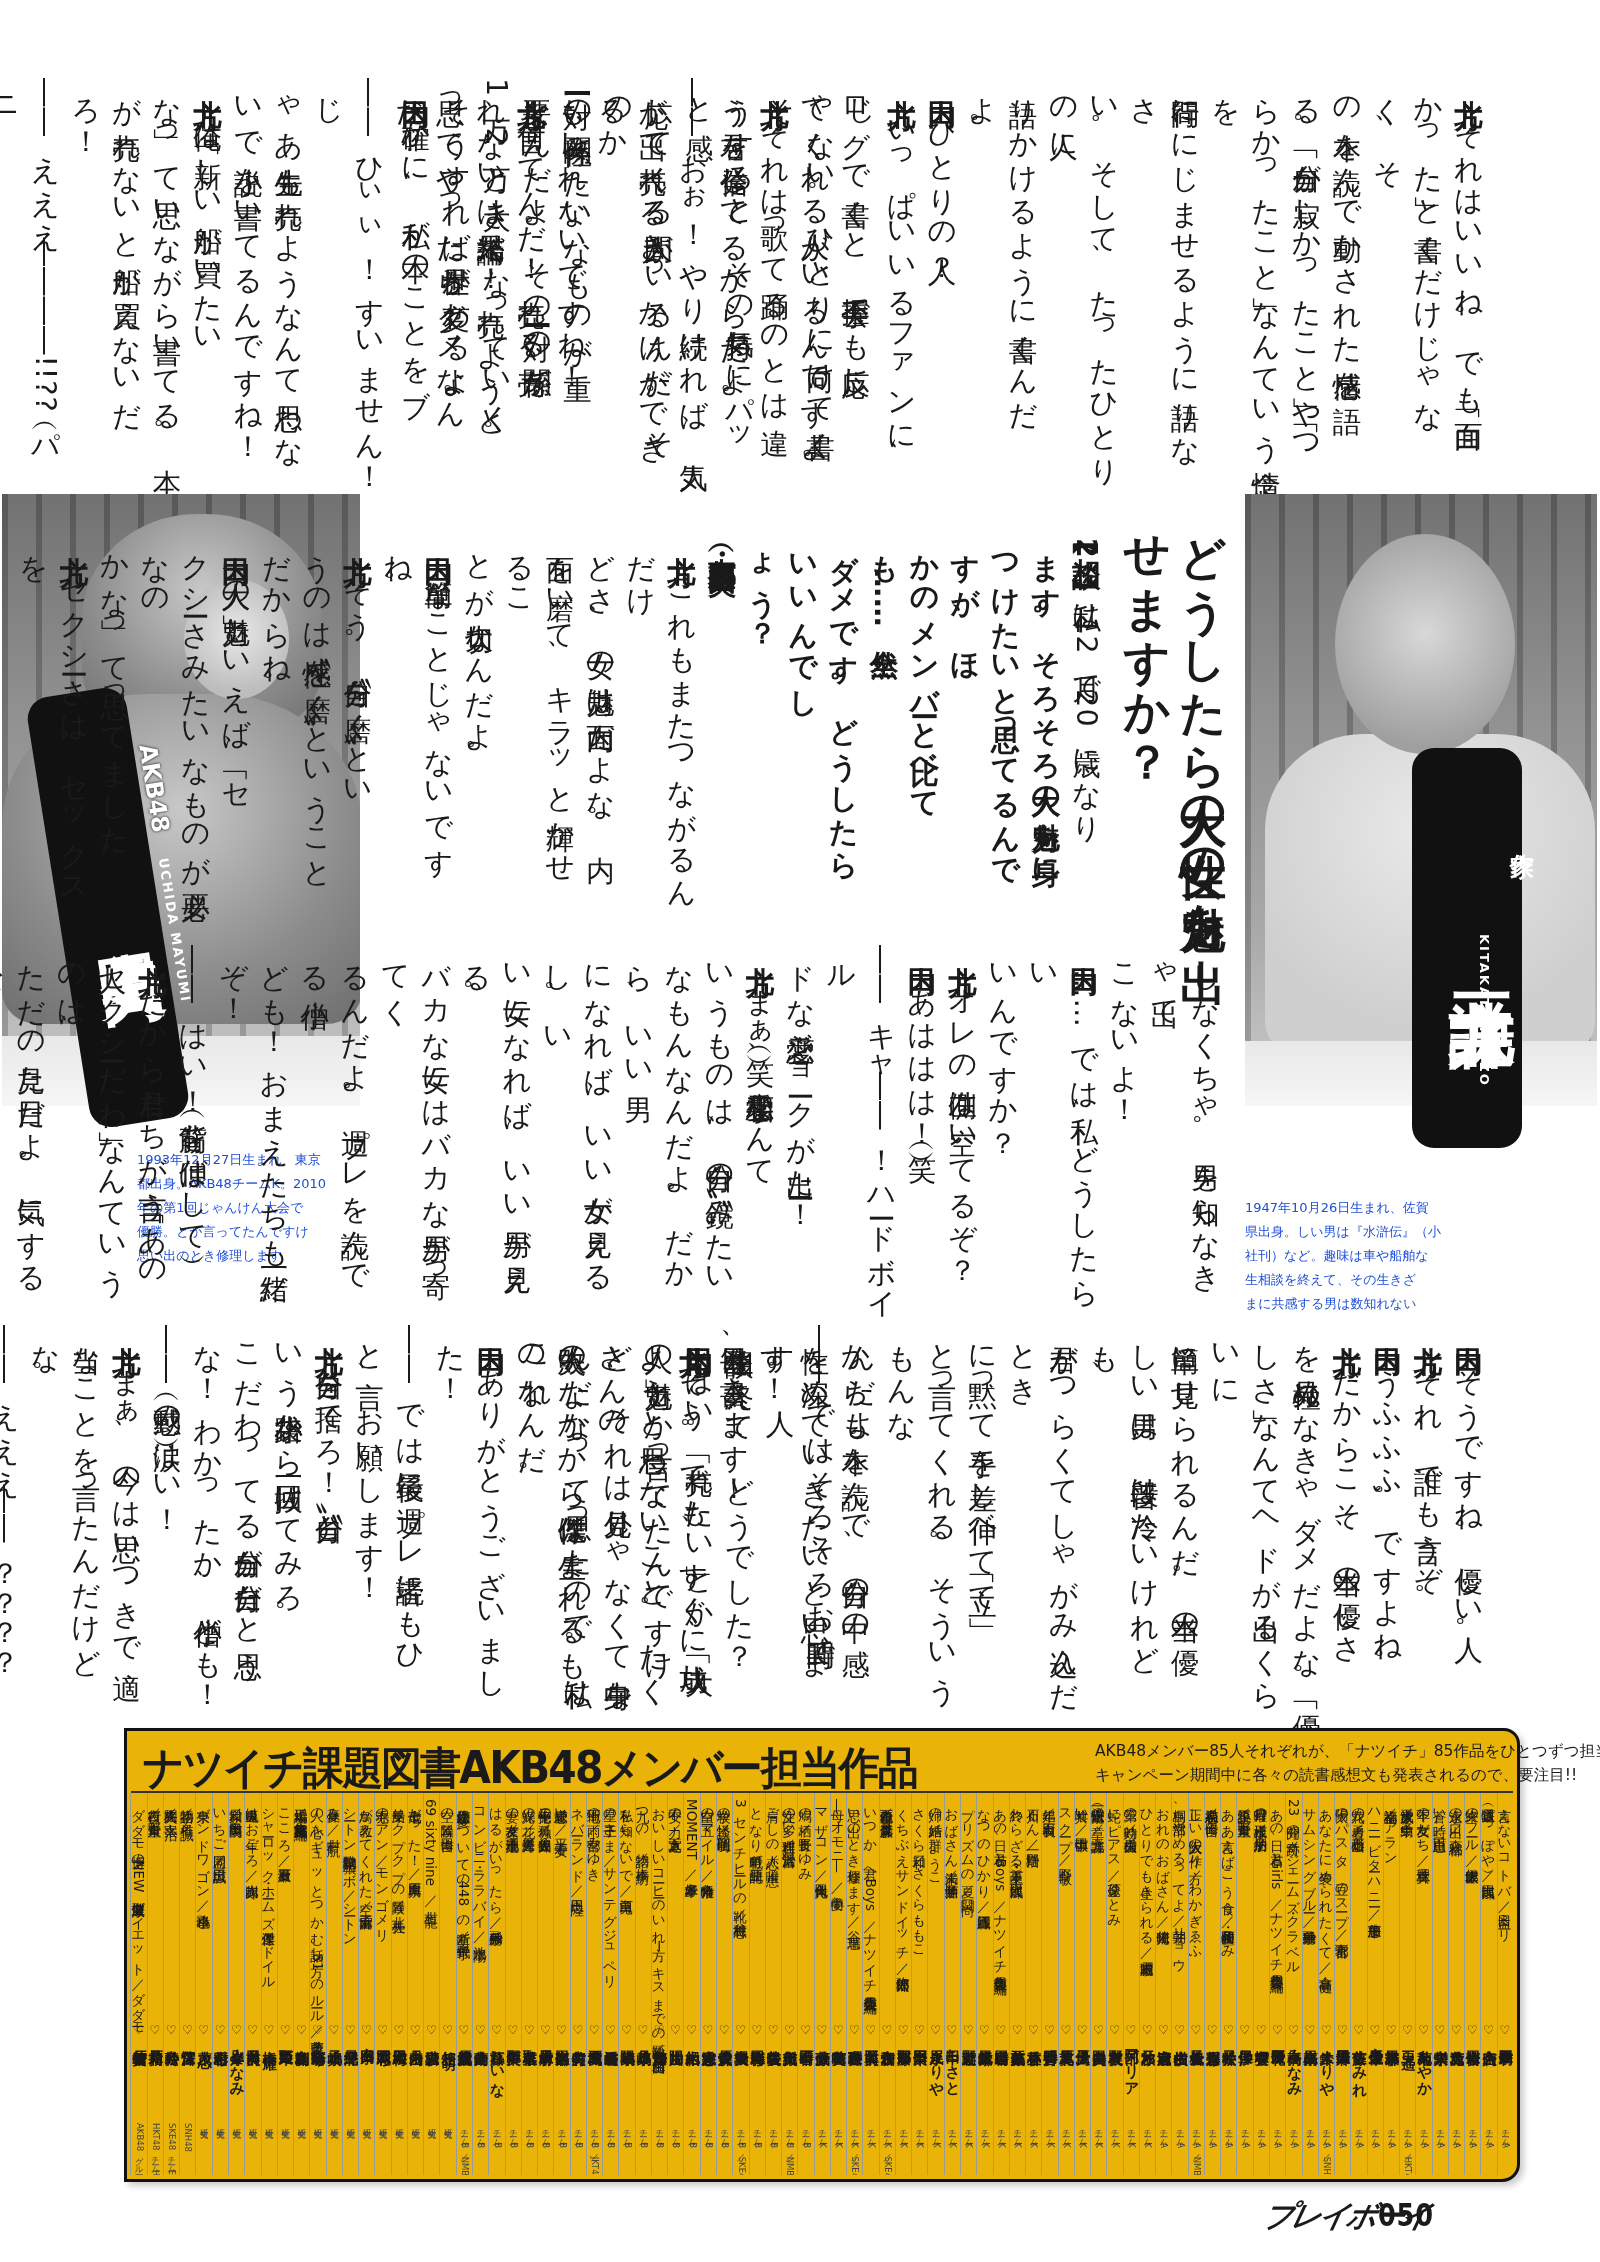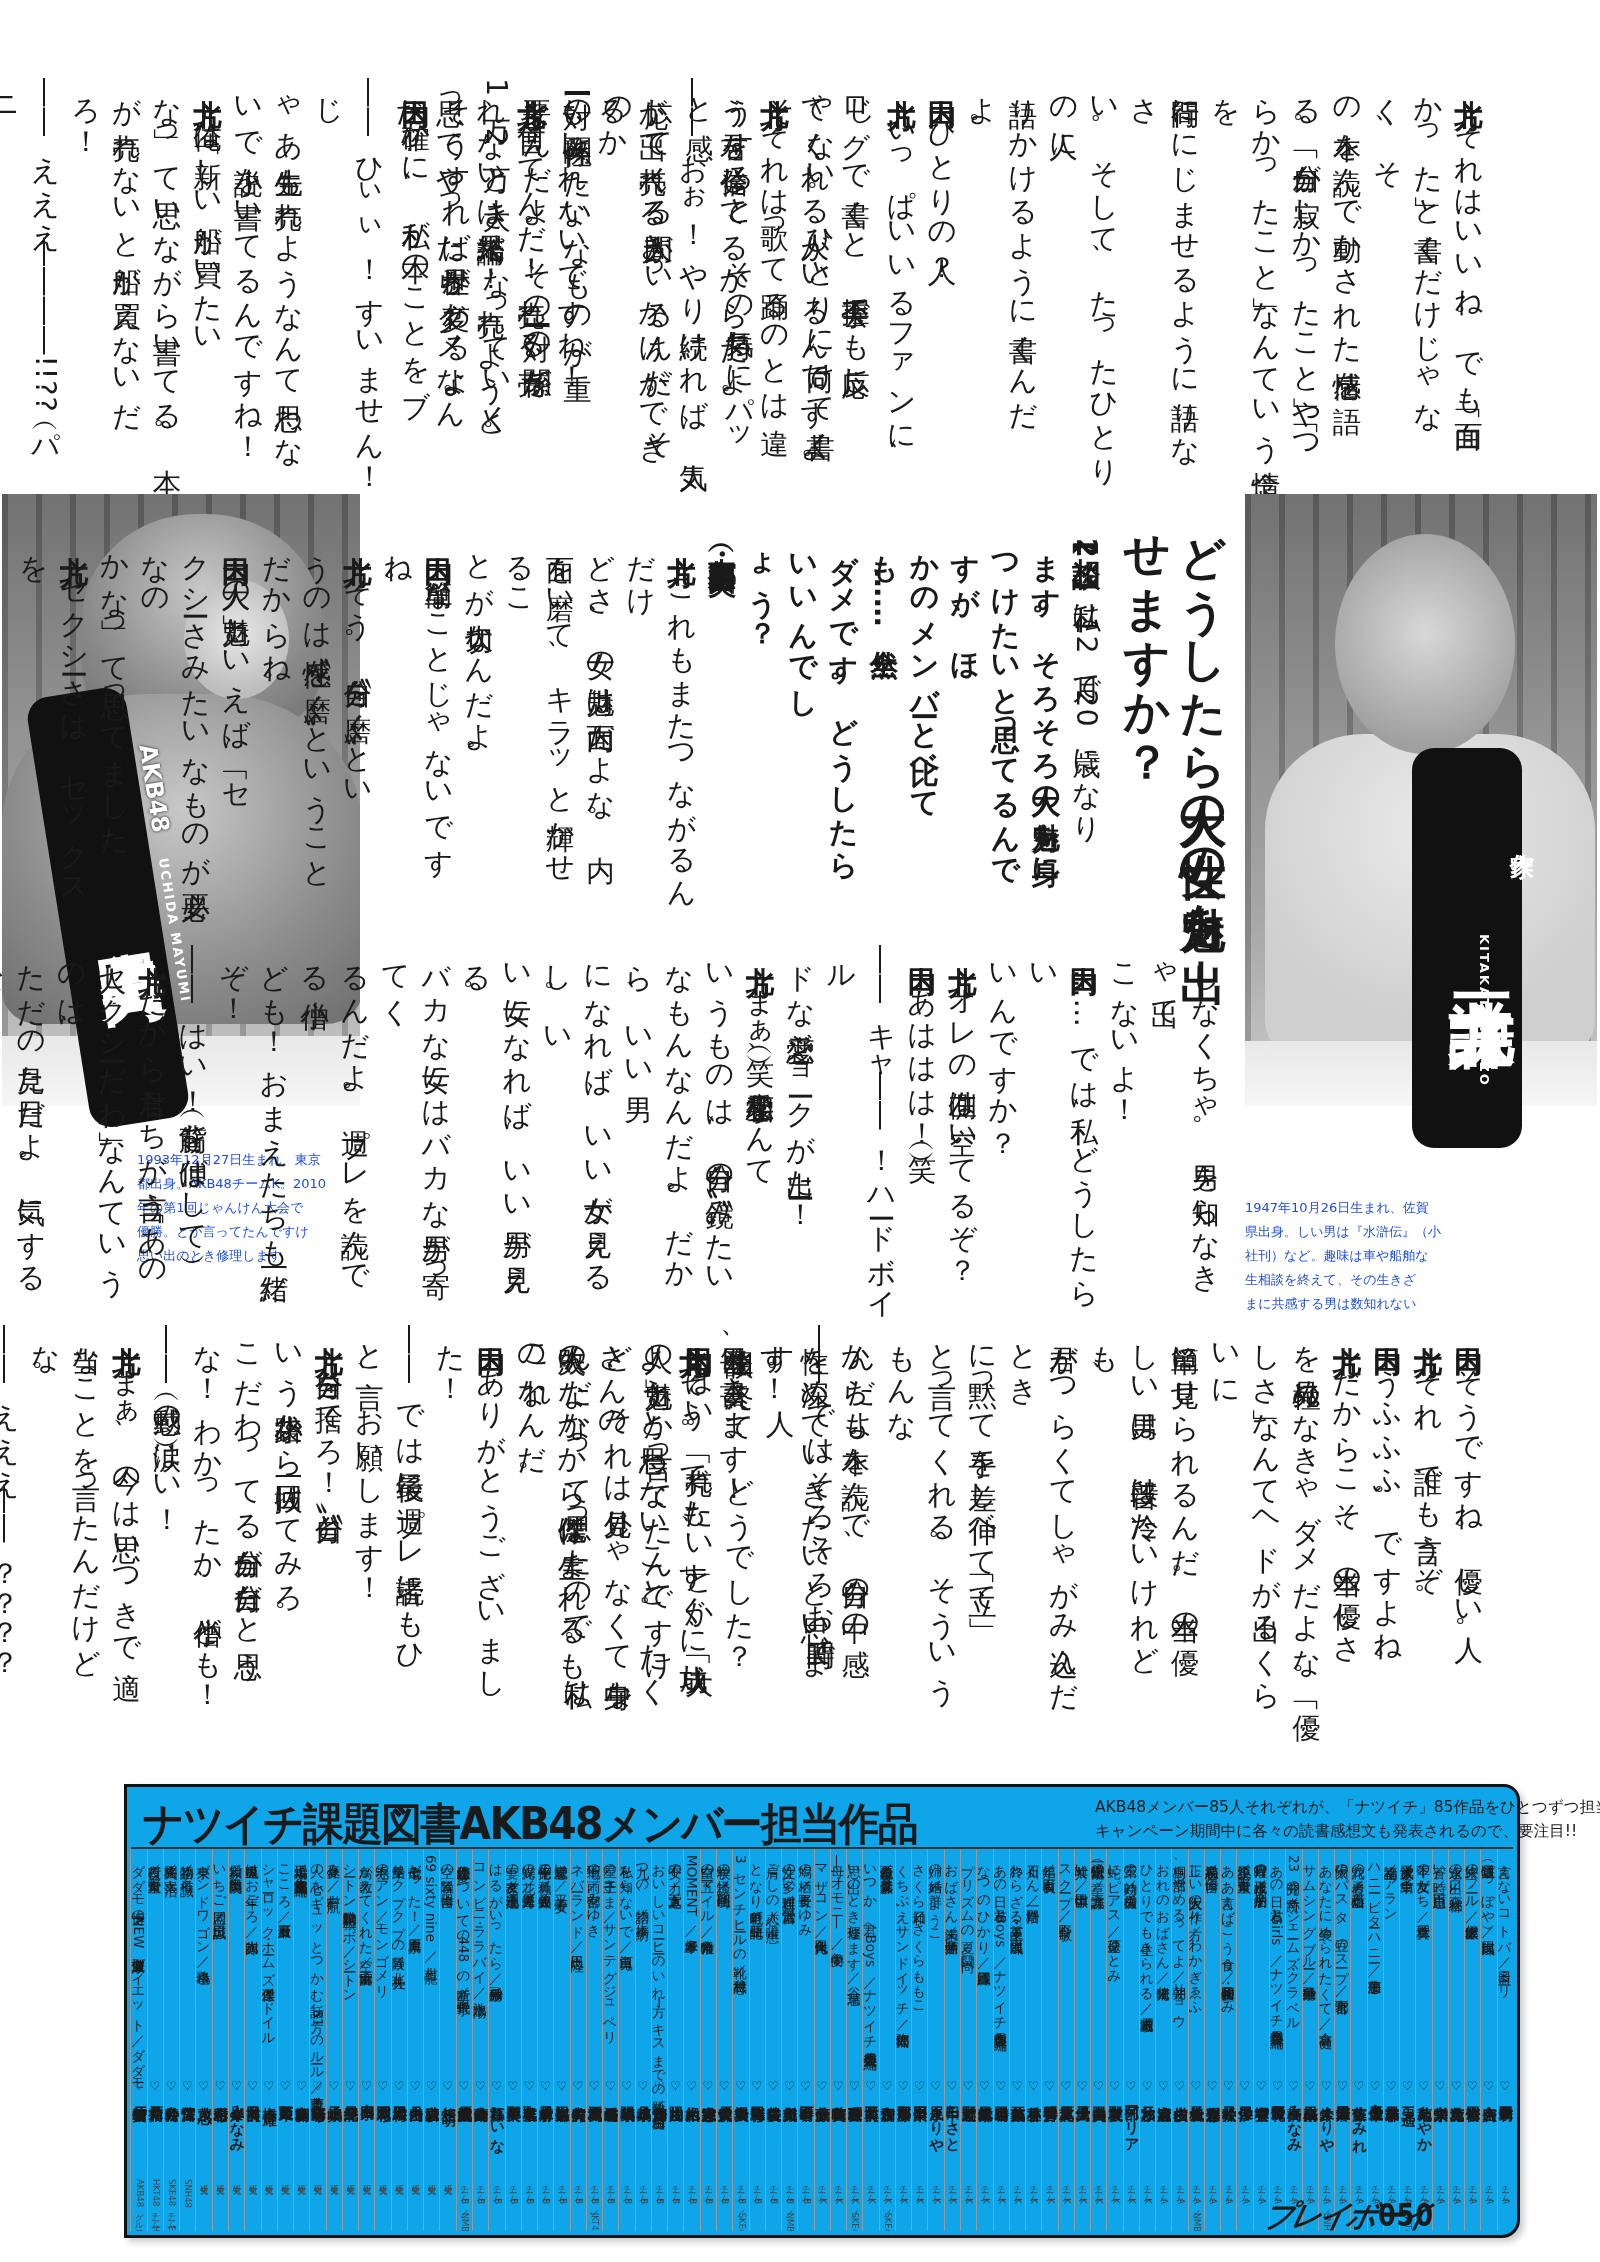--- a/index.html
+++ b/index.html
@@ -12,21 +12,21 @@
   .photo{position:absolute;background:linear-gradient(180deg,#6b6b6b 0%,#8a8a8a 35%,#a3a3a3 70%,#c9c9c9 100%);overflow:hidden;}
   .photo .curtain{position:absolute;inset:0;background:repeating-linear-gradient(90deg,rgba(0,0,0,.18) 0 6px,rgba(255,255,255,.05) 6px 34px);}
   .photo .figure{position:absolute;border-radius:48% 48% 30% 30%;background:radial-gradient(circle at 50% 35%,#c8c8c8,#8c8c8c 60%,#6d6d6d);}
   .photo .face{position:absolute;border-radius:50%;background:radial-gradient(circle at 50% 45%,#e8e8e8,#bdbdbd 70%);}
   .photo .table{position:absolute;left:0;right:0;bottom:0;background:linear-gradient(180deg,#e8e8e8,#f6f6f6);}
   .nameplate{position:absolute;writing-mode:vertical-rl;background:#111;color:#fff;font-weight:bold;border-radius:22px;text-align:center;}
   .nameplate .big{font-size:66px;line-height:80px;letter-spacing:-2px;}
   .nameplate .small{font-size:24px;line-height:28px;}
   .nameplate .roman{font-size:13px;letter-spacing:2px;}
   .caption{position:absolute;font-size:13px;line-height:24px;color:#1d4ed8;}
-  .box{position:absolute;left:124px;top:1784px;width:1390px;height:448px;border:3px solid #111;border-radius:0 16px 18px 0;box-shadow:4px 4px 6px rgba(0,0,0,.2);background:#0ea5e9;}
+  .box{position:absolute;left:124px;top:1728px;width:1390px;height:448px;border:3px solid #111;border-radius:0 16px 18px 0;box-shadow:4px 4px 6px rgba(0,0,0,.2);background:#eab308;}
   .box-title{position:absolute;left:16px;top:8px;font-size:44px;font-weight:bold;letter-spacing:-2px;white-space:nowrap;transform:scaleX(0.93);transform-origin:left;}
   .box-note{position:absolute;left:968px;top:8px;font-size:15.5px;line-height:24px;white-space:nowrap;}
   .books{position:absolute;left:4px;top:60px;right:4px;bottom:4px;border-top:2px solid #333;display:flex;flex-direction:row-reverse;}
   .book{flex:1;border-left:1px solid #9a9a9a;position:relative;writing-mode:vertical-rl;overflow:hidden;}
   .book .bt{position:absolute;top:6px;right:1px;font-size:13.5px;line-height:14px;height:220px;white-space:nowrap;}
   .book .heart{position:absolute;top:230px;right:2px;font-size:12px;line-height:12px;}
   .book .mb{position:absolute;top:246px;right:0px;font-size:14.5px;line-height:15px;white-space:nowrap;font-weight:bold;}
   .book .tm{position:absolute;top:330px;right:3px;font-size:8.5px;line-height:9px;color:#444;white-space:nowrap;}
   .footer-logo{position:absolute;left:1264px;top:2196px;font-size:30px;font-weight:bold;font-style:italic;letter-spacing:-3px;transform:skewX(-12deg);}
   .footer-page{position:absolute;left:1378px;top:2196px;font-size:32px;font-weight:bold;letter-spacing:1px;transform:scaleX(0.8);transform-origin:left;}

